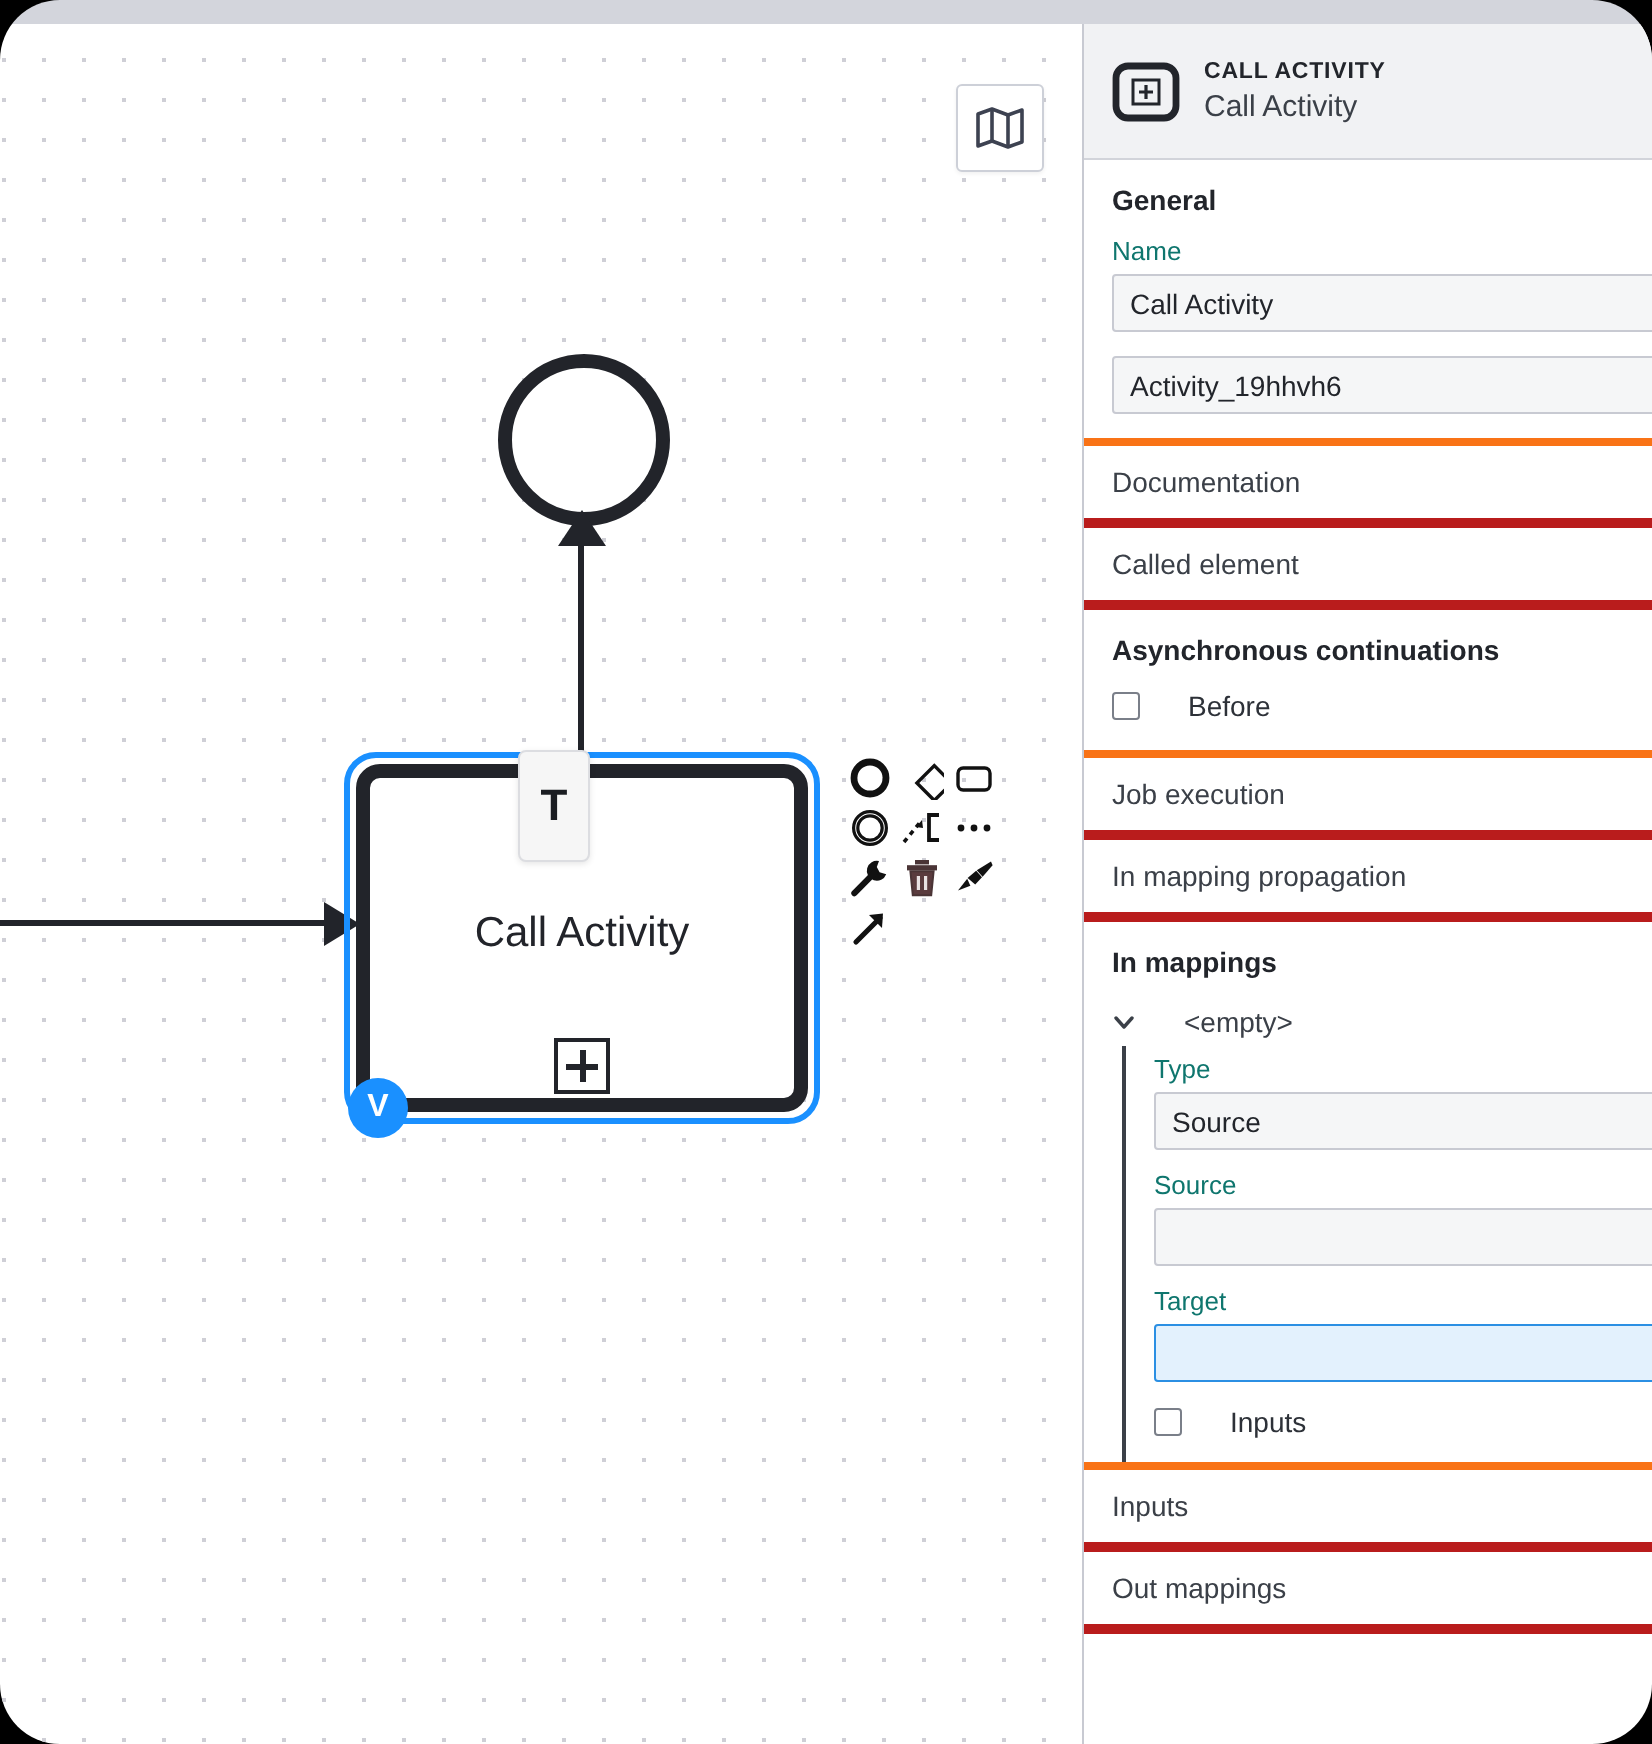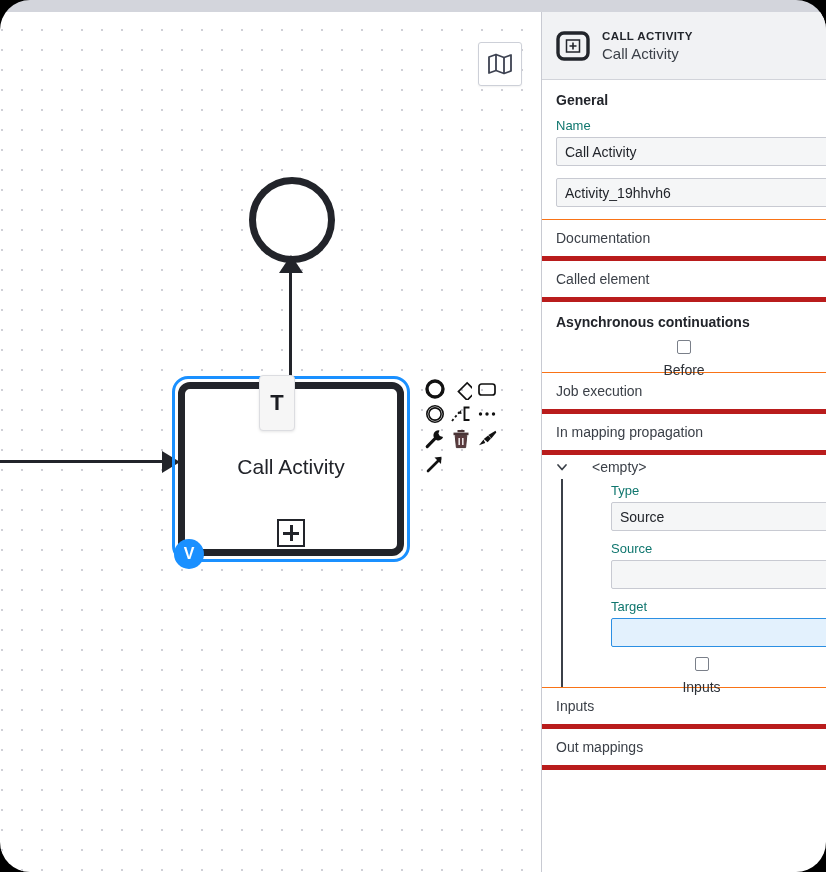--- a/index.html
+++ b/index.html
@@ -184,21 +184,21 @@
     border-bottom: 1px solid #d2d4da;
   }
   .panel-header-text .ptype {
     font-size: 11.5px; font-weight: bold; letter-spacing: .4px;
     color: #22252b; line-height: 16px;
   }
   .panel-header-text .pname {
     font-size: 15px; color: #3b4048; line-height: 19px;
   }
 
-  .group { border-bottom: 1px solid #f97316; }
+  .group { border-bottom: 4px solid #f97316; }
   .group-title {
     font-size: 14px; font-weight: bold; color: #22252b;
     padding: 12px 14px 10px 14px;
   }
   .group-collapsed {
     font-size: 14px; color: #3b4048;
     padding: 10px 14px;
     border-bottom: 5px solid #b91c1c;
     cursor: pointer;
   }
@@ -214,22 +214,22 @@
     display: flex; align-items: center;
     font-family: "Liberation Sans", sans-serif;
   }
   .input.focused {
     background: #e3f1fd;
     border: 1.5px solid #2b8fe3;
   }
 
   .check-list { padding: 0 14px 12px 14px; }
   .check-row {
-    display: flex; align-items: center; gap: 8px;
-    height: 20px; margin-bottom: 0px; flex-direction: column;
+    display: flex; align-items: center; gap: 24px;
+    height: 20px; margin-bottom: 0px;
   }
   .cb {
     width: 14px; height: 14px;
     border: 1.3px solid #7a7f89;
     border-radius: 2px;
     background: #fff;
     flex: none;
   }
   .cb.on {
     background: #1a7bf0; border-color: #1a7bf0;
@@ -252,21 +252,21 @@
     display: flex; align-items: center; gap: 24px;
     height: 24px;
   }
   .chev { width: 12px; height: 12px; flex: none; }
   .tree-name { font-size: 14px; color: #3b4048; }
   .tree-body {
     border-left: 2.5px solid #3b4048;
     margin-left: 5px;
     padding: 4px 0 10px 14px;
   }
-  .tree-body .field { padding: 0 0 10px 0; margin-left: 34px; }
+  .tree-body .field { padding: 0 0 10px 0; }
   .tree-body .input { width: 284px; }
   .tree-body .check-list { padding: 0; }
 </style>
 </head>
 <body>
 
 <div id="app">
 
   <div class="topbar"></div>
 
@@ -411,20 +411,21 @@
           <span class="cb"></span>
           <span class="check-label">Before</span>
         </div>
       </div>
     </div>
 
     <div class="group-collapsed">Job execution</div>
     <div class="group-collapsed">In mapping propagation</div>
 
     <div class="group">
+      <div class="group-title">In mappings</div>
 
       <div class="tree-entry">
         <div class="tree-head">
           <svg class="chev" viewBox="0 0 12 12">
             <path d="M2 4 L6 8.5 L10 4" fill="none" stroke="#3b4048" stroke-width="1.7" stroke-linecap="round" stroke-linejoin="round"></path>
           </svg>
           <span class="tree-name">&lt;empty&gt;</span>
         </div>
 
         <div class="tree-body">

